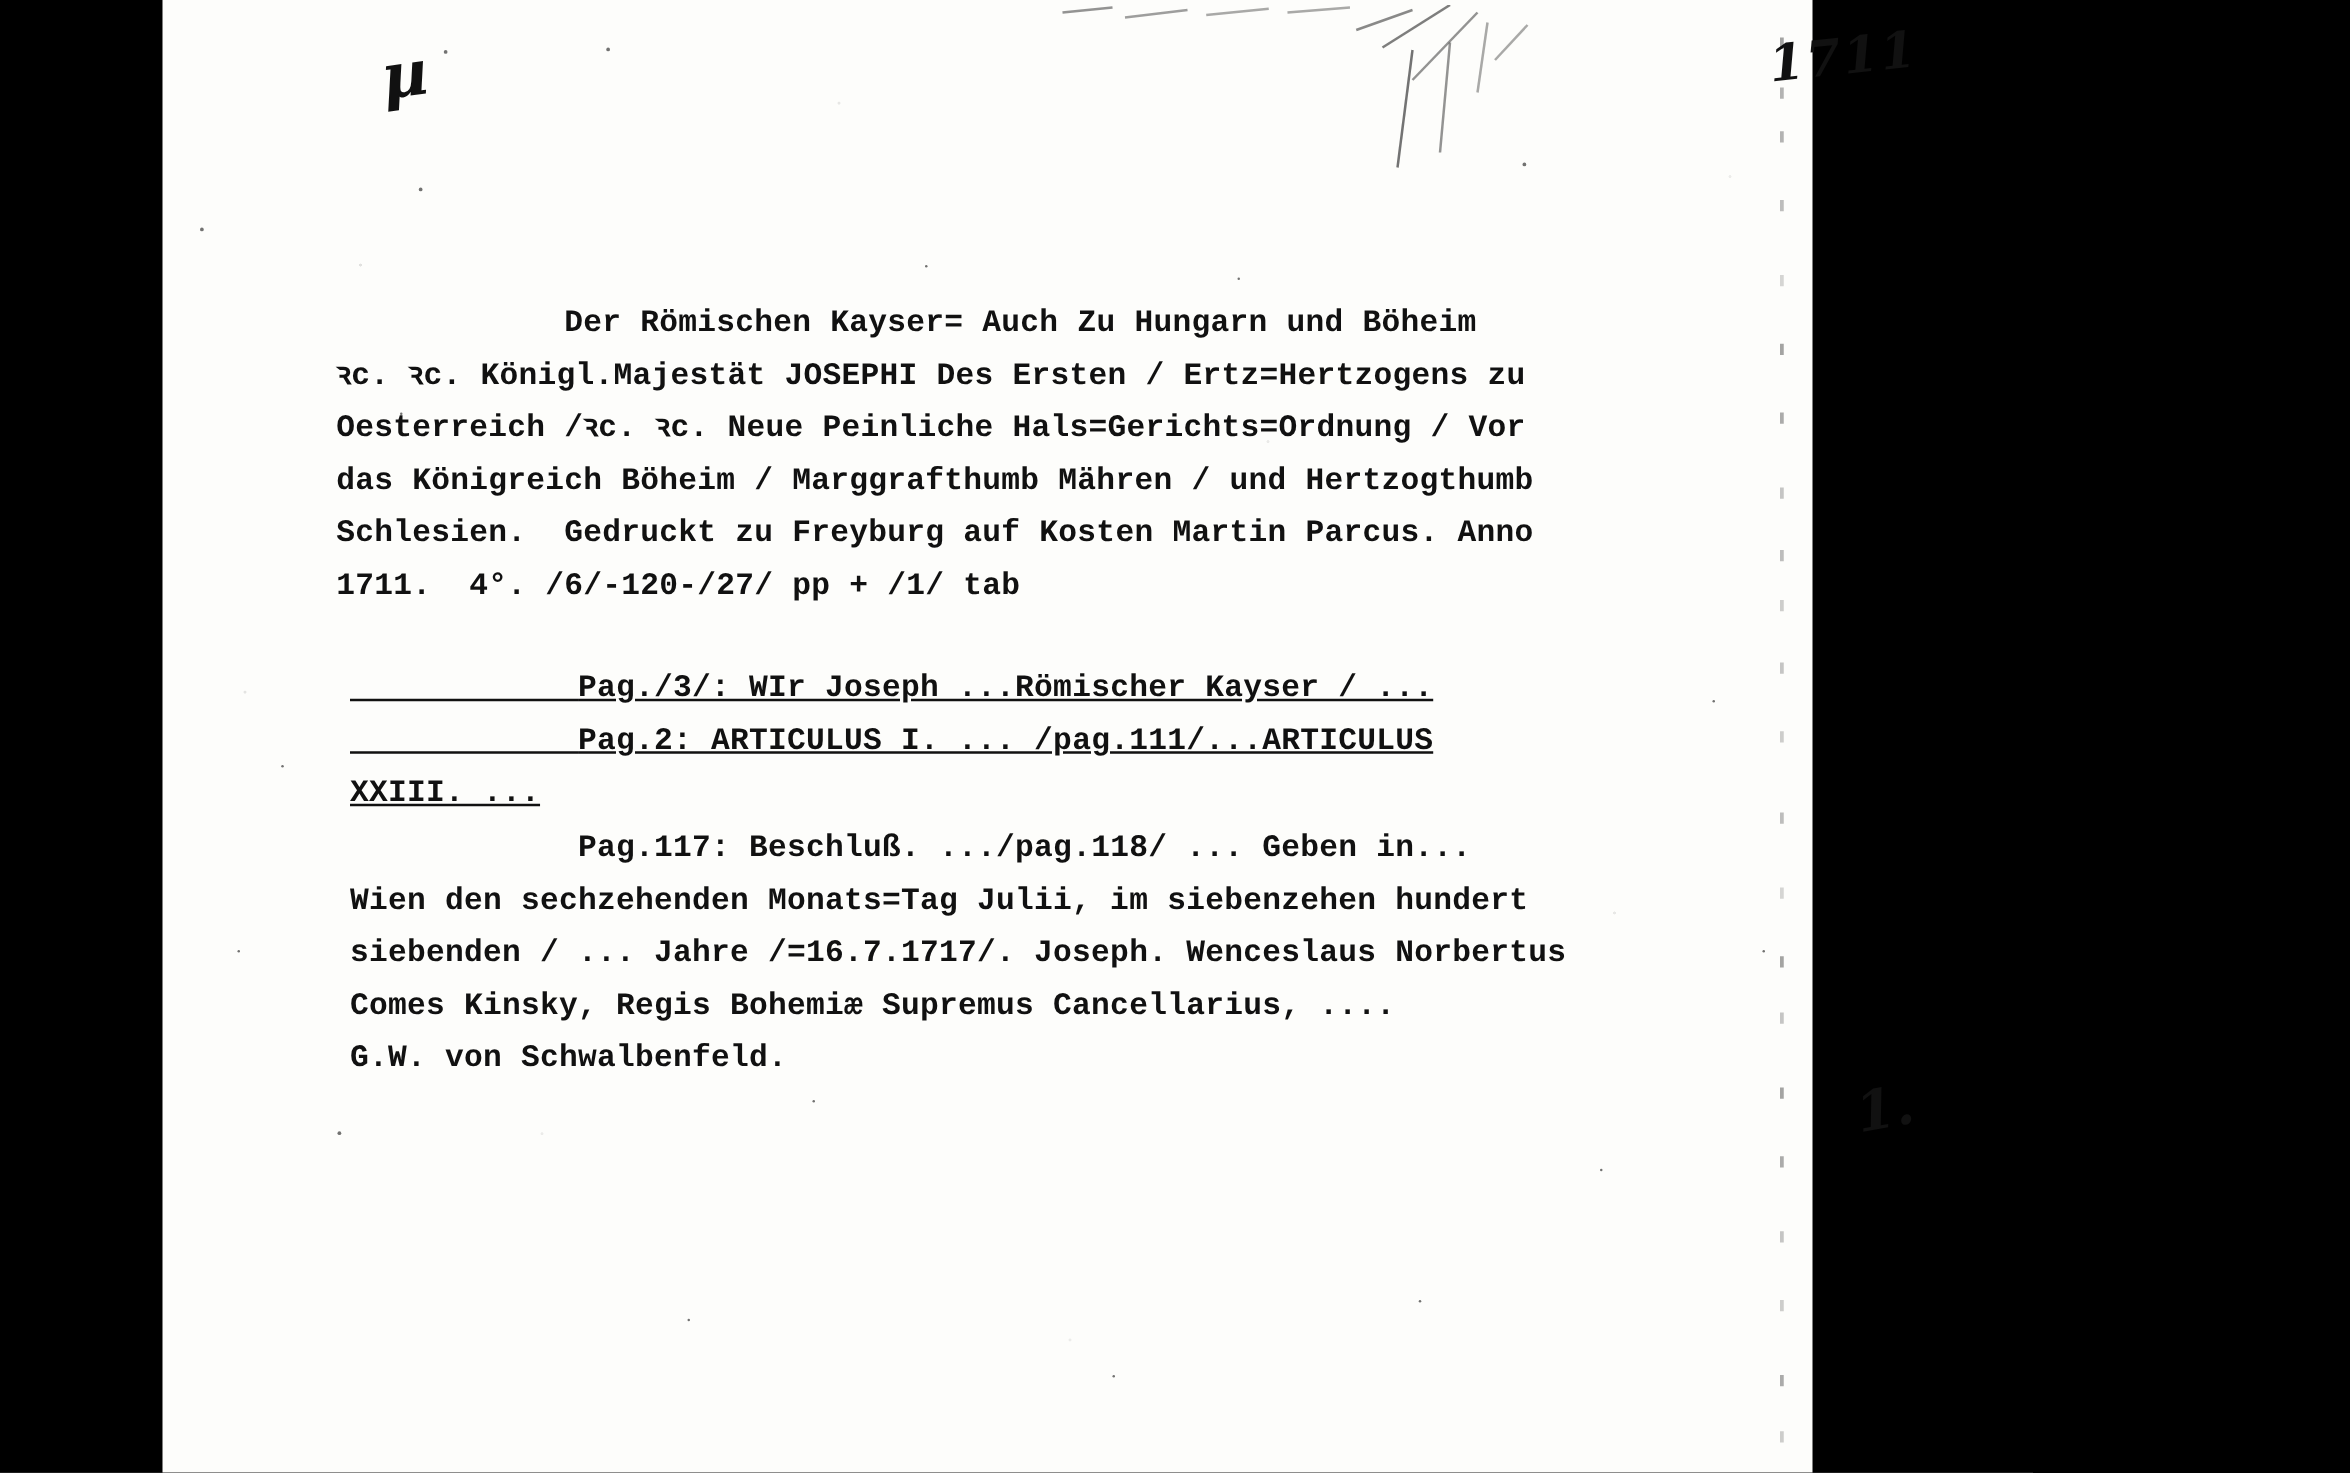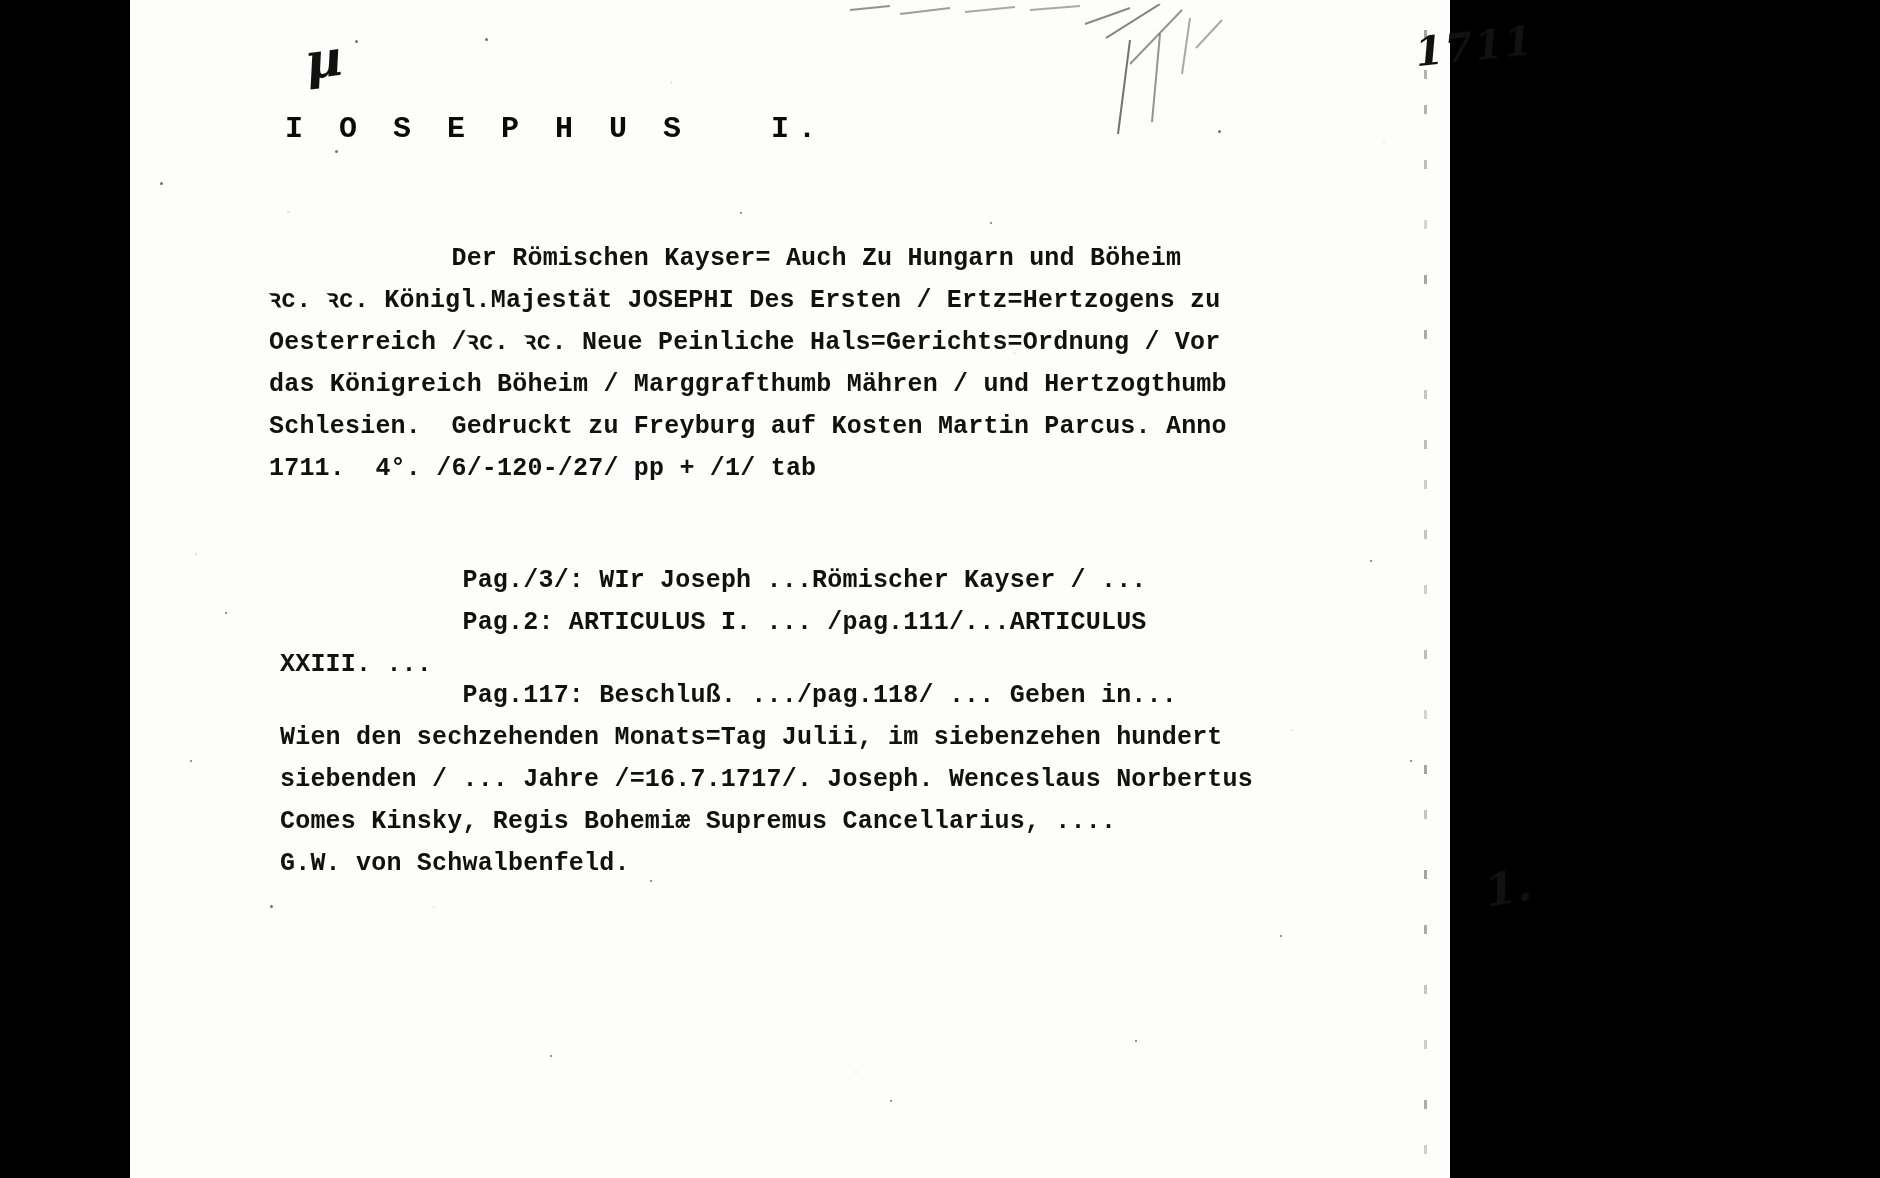--- a/index.html
+++ b/index.html
@@ -99,22 +99,22 @@
     position: absolute;
     font-size: 25px;
     line-height: 42px;
     font-weight: 700;
     color: #111;
     letter-spacing: 0.2px;
     white-space: pre-wrap;
   }
 
   #para-main  { left: 139px; top: 238px; width: 1160px; }
-  #para-pag   { left: 150px; top: 560px; width: 1160px; }
-  #para-end   { left: 150px; top: 675px; width: 1160px; }
+  #para-pag   { left: 150px; top: 530px; width: 1160px; text-decoration: underline; }
+  #para-end   { left: 150px; top: 658px; width: 1160px; }
 
   
   .hand {
     position: absolute;
     color: #111;
     font-family: "DejaVu Serif", serif;
     font-style: italic;
     font-weight: 600;
   }
   #hand-mu     { left: 175px; top: 30px;  font-size: 50px; transform: rotate(-8deg); }
@@ -128,21 +128,20 @@
     border-radius: 50%;
   }
 </style>
 </head>
 <body>
 
 <div id="scan-backdrop">
 
   <div id="card">
 
-    <div id="title" class="text-block">I O S E P H U S   I.</div>
 
     <div id="para-main" class="para">            Der Römischen Kayser= Auch Zu Hungarn und Böheim
 ꝛc. ꝛc. Königl.Majestät JOSEPHI Des Ersten / Ertz=Hertzogens zu
 Oesterreich /ꝛc. ꝛc. Neue Peinliche Hals=Gerichts=Ordnung / Vor
 das Königreich Böheim / Marggrafthumb Mähren / und Hertzogthumb
 Schlesien.  Gedruckt zu Freyburg auf Kosten Martin Parcus. Anno
 1711.  4°. /6/-120-/27/ pp + /1/ tab</div>
 
     <div id="para-pag" class="para">            Pag./3/: WIr Joseph ...Römischer Kayser / ...
             Pag.2: ARTICULUS I. ... /pag.111/...ARTICULUS

